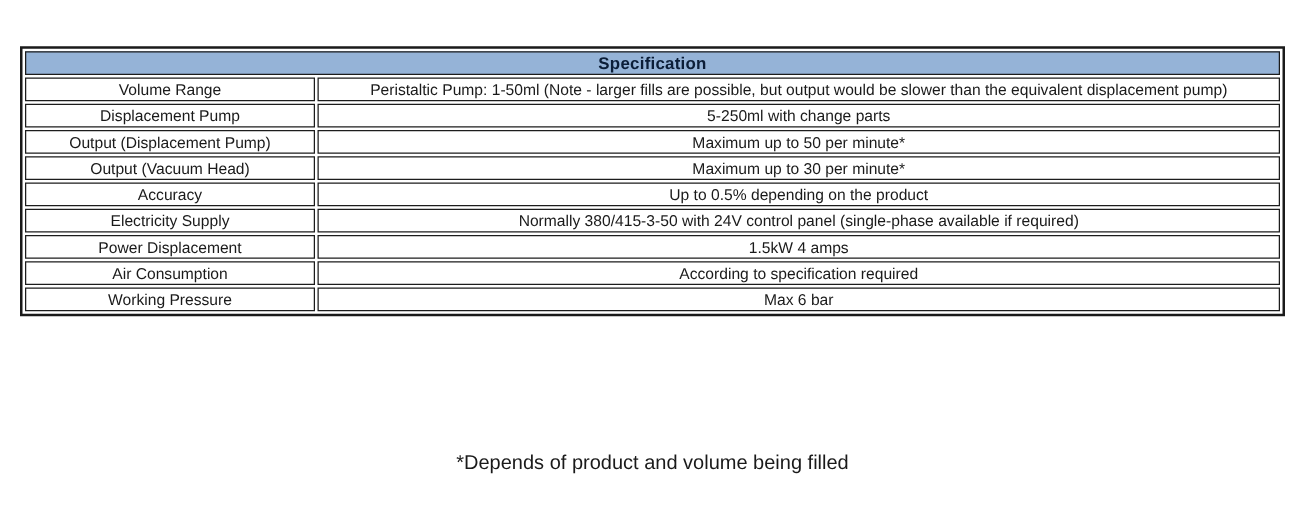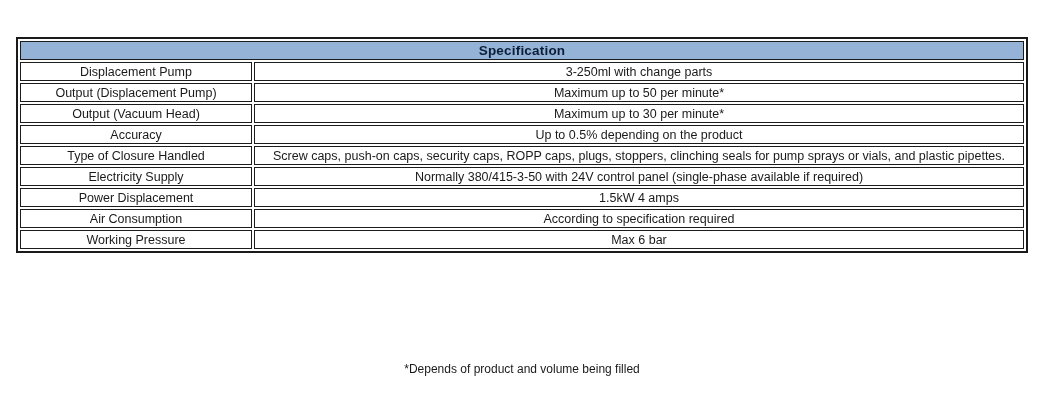--- a/index.html
+++ b/index.html
@@ -50,59 +50,59 @@
   }
   col.label-col { width: 232px; }
   td.label { }
   td.value { }
   .footnote {
     position: absolute;
     left: 16px;
     top: 362px;
     width: 1012px;
     text-align: center;
-    font-size: 12px;
+    font-size: 16px;
     color: #1a1a1a;
   }
 </style>
 </head>
 <body>
 
 <div class="page">
   <div class="spec-table-wrap">
     <table class="spec-table">
       <colgroup>
         <col class="label-col">
         <col>
       </colgroup>
       <thead>
         <tr>
           <th class="title-cell" colspan="2" style="background: rgb(149, 179, 215); color: rgb(12, 30, 56);">Specification</th>
         </tr>
       </thead>
       <tbody id="spec-rows">
           <tr>
+            <td class="label">Volume Range</td>
+            <td class="value">Peristaltic Pump: 1-50ml (Note - larger fills are possible, but output would be slower than the equivalent displacement pump)</td>
+          </tr>
+          <tr>
             <td class="label">Displacement Pump</td>
-            <td class="value">3-250ml with change parts</td>
+            <td class="value">5-250ml with change parts</td>
           </tr>
           <tr>
             <td class="label">Output (Displacement Pump)</td>
             <td class="value">Maximum up to 50 per minute*</td>
           </tr>
           <tr>
             <td class="label">Output (Vacuum Head)</td>
             <td class="value">Maximum up to 30 per minute*</td>
           </tr>
           <tr>
             <td class="label">Accuracy</td>
             <td class="value">Up to 0.5% depending on the product</td>
-          </tr>
-          <tr>
-            <td class="label">Type of Closure Handled</td>
-            <td class="value">Screw caps, push-on caps, security caps, ROPP caps, plugs, stoppers, clinching seals for pump sprays or vials, and plastic pipettes.</td>
           </tr>
           <tr>
             <td class="label">Electricity Supply</td>
             <td class="value">Normally 380/415-3-50 with 24V control panel (single-phase available if required)</td>
           </tr>
           <tr>
             <td class="label">Power Displacement</td>
             <td class="value">1.5kW 4 amps</td>
           </tr>
           <tr>

